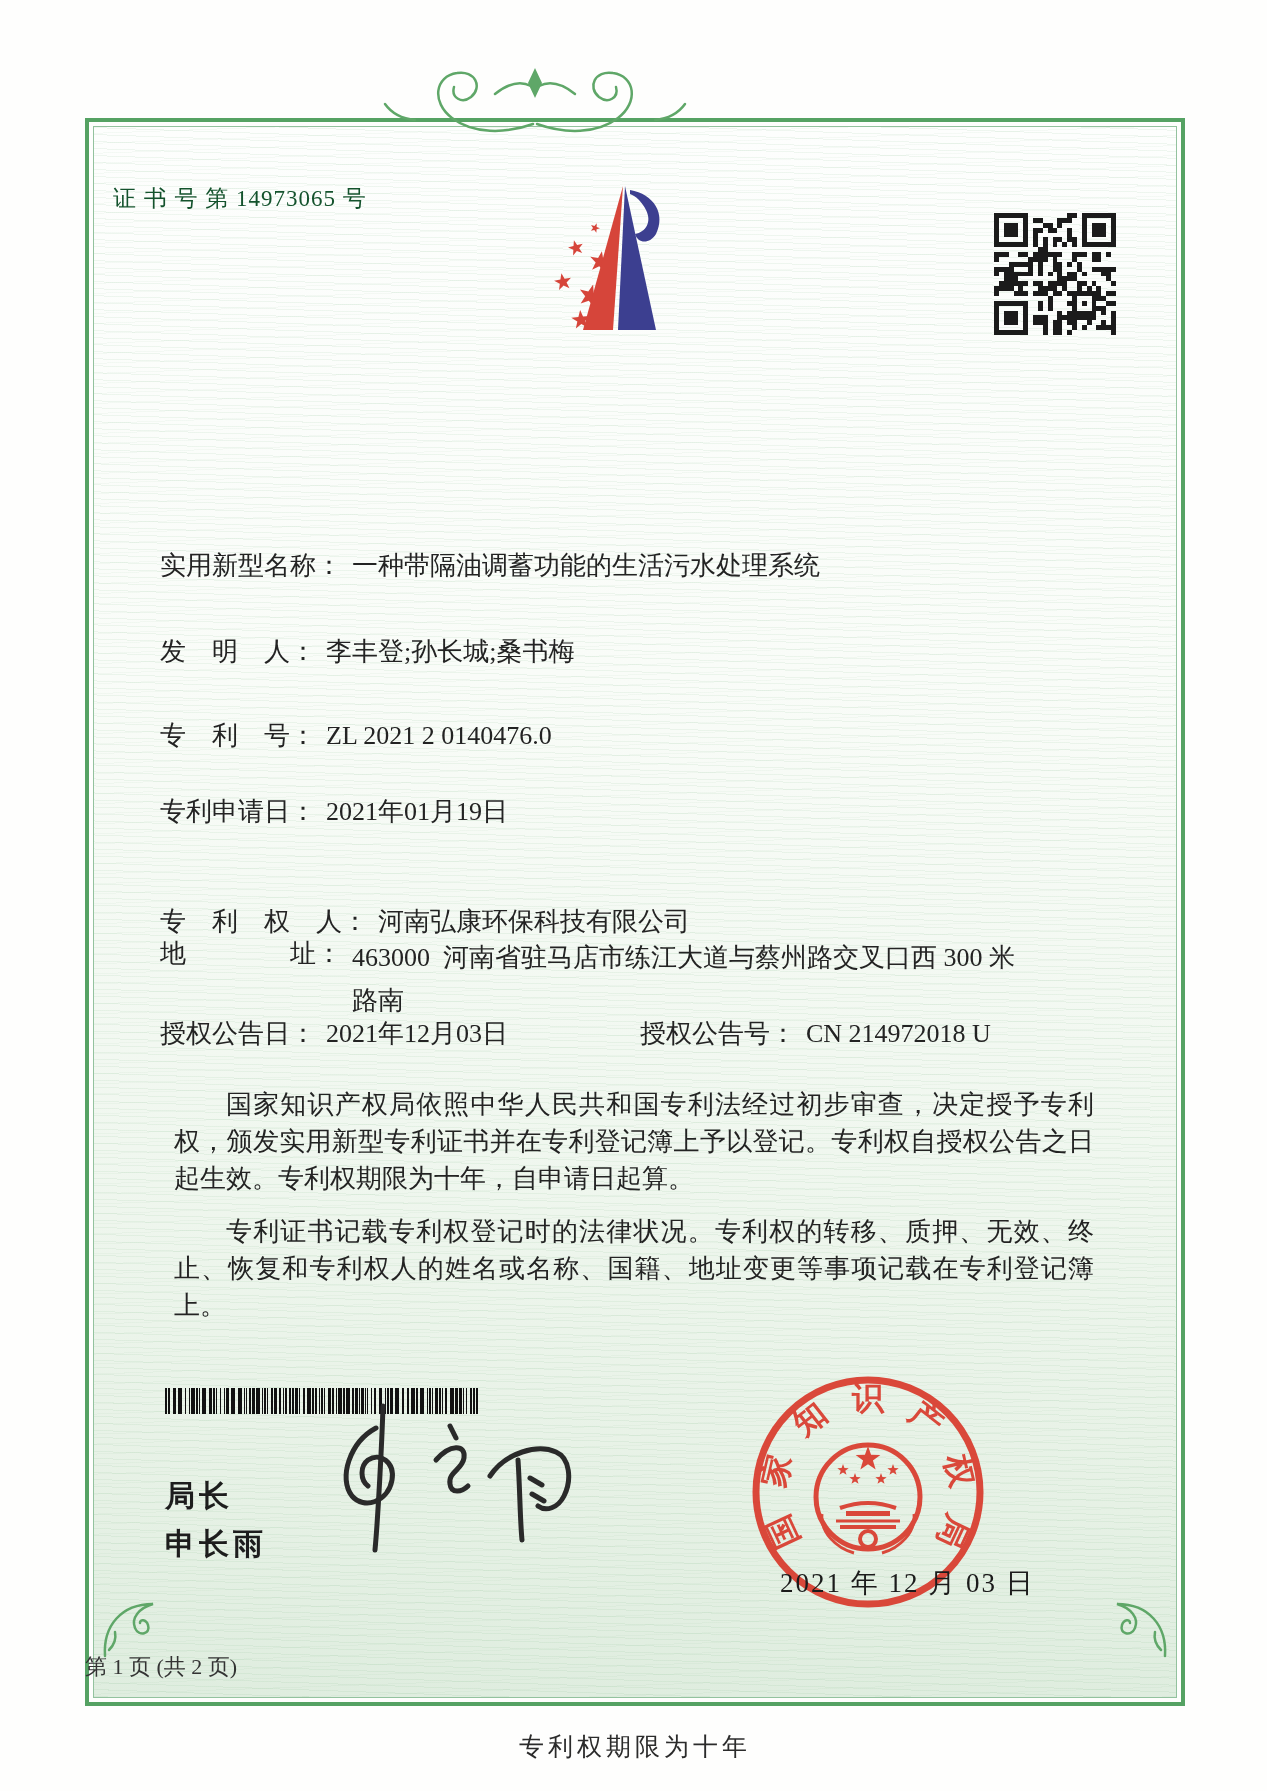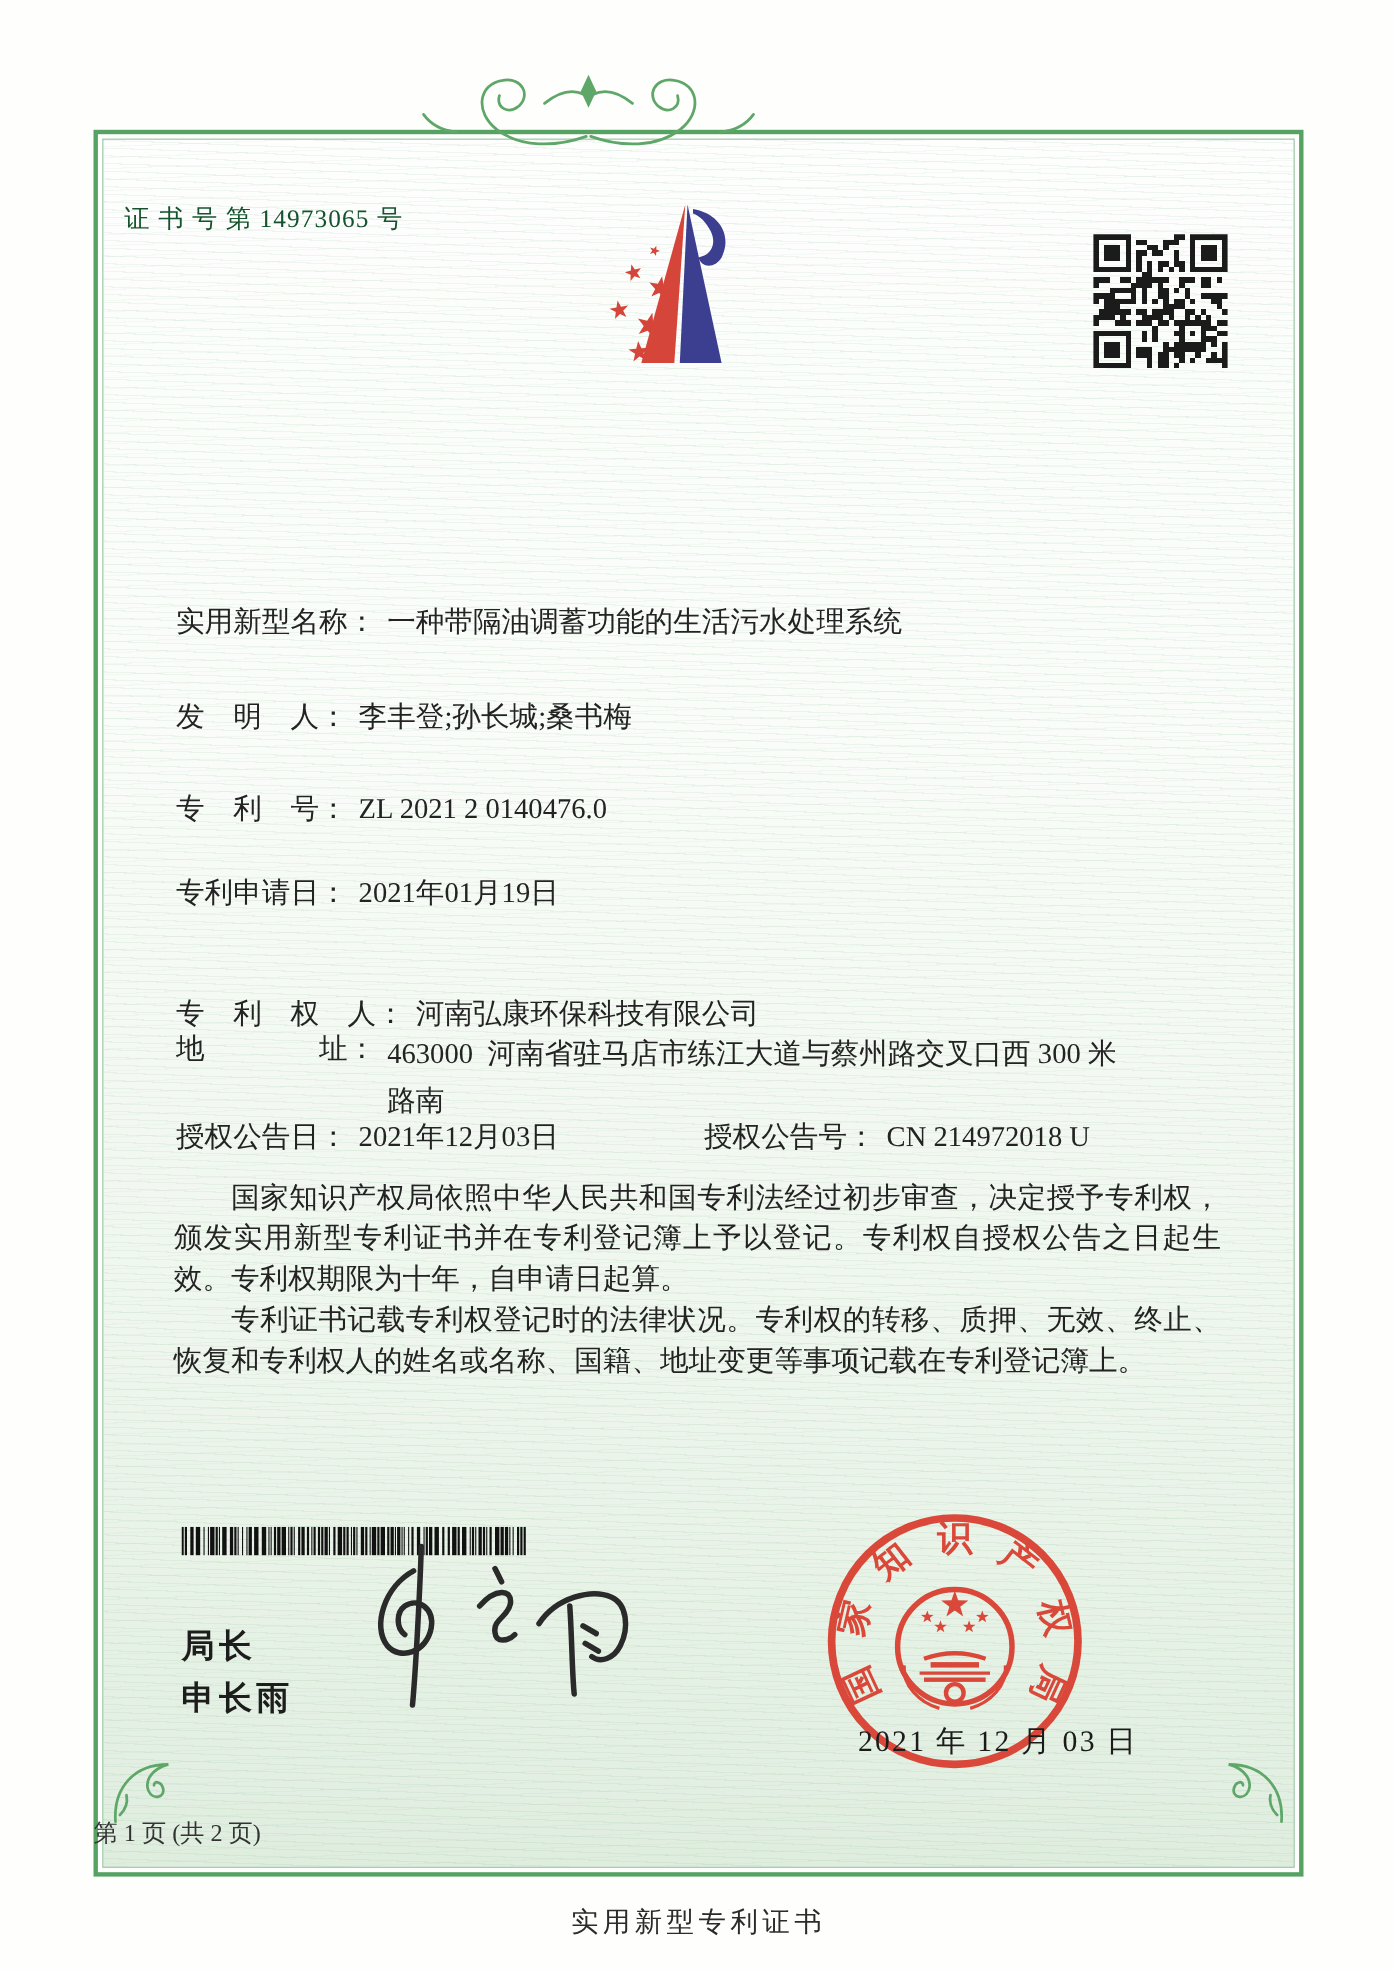--- a/index.html
+++ b/index.html
@@ -17,21 +17,21 @@
   .cert-no{left:113px;top:183px;font-size:23px;letter-spacing:1px;color:#14532d;white-space:pre;}
   .title{left:300px;top:348px;font-size:56px;font-weight:700;letter-spacing:6px;color:#141414;white-space:nowrap;}
   .row{position:absolute;left:160px;font-size:26px;color:#232323;white-space:nowrap;}
   .row .lbl{white-space:pre;margin-right:10px;}
   .row .val{white-space:pre;}
   .addr-lines div{line-height:43px;}
   .addr-row{display:flex;}
   .grant2{position:absolute;left:480px;top:0;white-space:nowrap;}
   .paras{position:absolute;left:158px;top:1070px;width:952px;font-size:26px;line-height:37px;
          text-align:justify;color:#232323;}
-  .paras p{margin:0;text-indent:2em;}
+  .paras p{margin:16px;text-indent:2em;}
   .signer-title{left:165px;top:1476px;font-size:30px;font-weight:600;color:#1d1d1d;
                 font-family:"Liberation Sans","DejaVu Sans",sans-serif;letter-spacing:4px;}
   .signer-name{left:165px;top:1524px;font-size:30px;font-weight:600;color:#1d1d1d;
                font-family:"Liberation Sans","DejaVu Sans",sans-serif;letter-spacing:4px;}
   .seal-date{left:780px;top:1565px;font-size:27px;letter-spacing:2px;color:#1b1b1b;z-index:5;white-space:pre;}
   .page-no{left:85px;top:1652px;width:1100px;text-align:left;font-size:22px;color:#333;white-space:pre;}
   .back-note{left:85px;top:1730px;width:1100px;text-align:center;font-size:25px;color:#2b2b2b;letter-spacing:4px;}
   .green-stroke{stroke:#5fa768;fill:none;stroke-width:2.5;stroke-linecap:round;}
   .green-fill{fill:#5fa768;}
   svg{display:block;}
@@ -260,15 +260,15 @@
         <circle cx="128" cy="175" r="8" fill="none" stroke-width="4"></circle>
         <path d="M82,150 C80,168 96,184 114,189" fill="none" stroke-width="3"></path>
         <path d="M174,150 C176,168 160,184 142,189" fill="none" stroke-width="3"></path>
       </g>
     </g>
   </svg>
 
   <div class="abs seal-date">2021 年 12 月 03 日</div>
 
   <div class="abs page-no">第 1 页 (共 2 页)</div>
-  <div class="abs back-note">实用新型专利证书</div>
+  <div class="abs back-note">专利权期限为十年</div>
 
 </div>
 
 </body></html>

